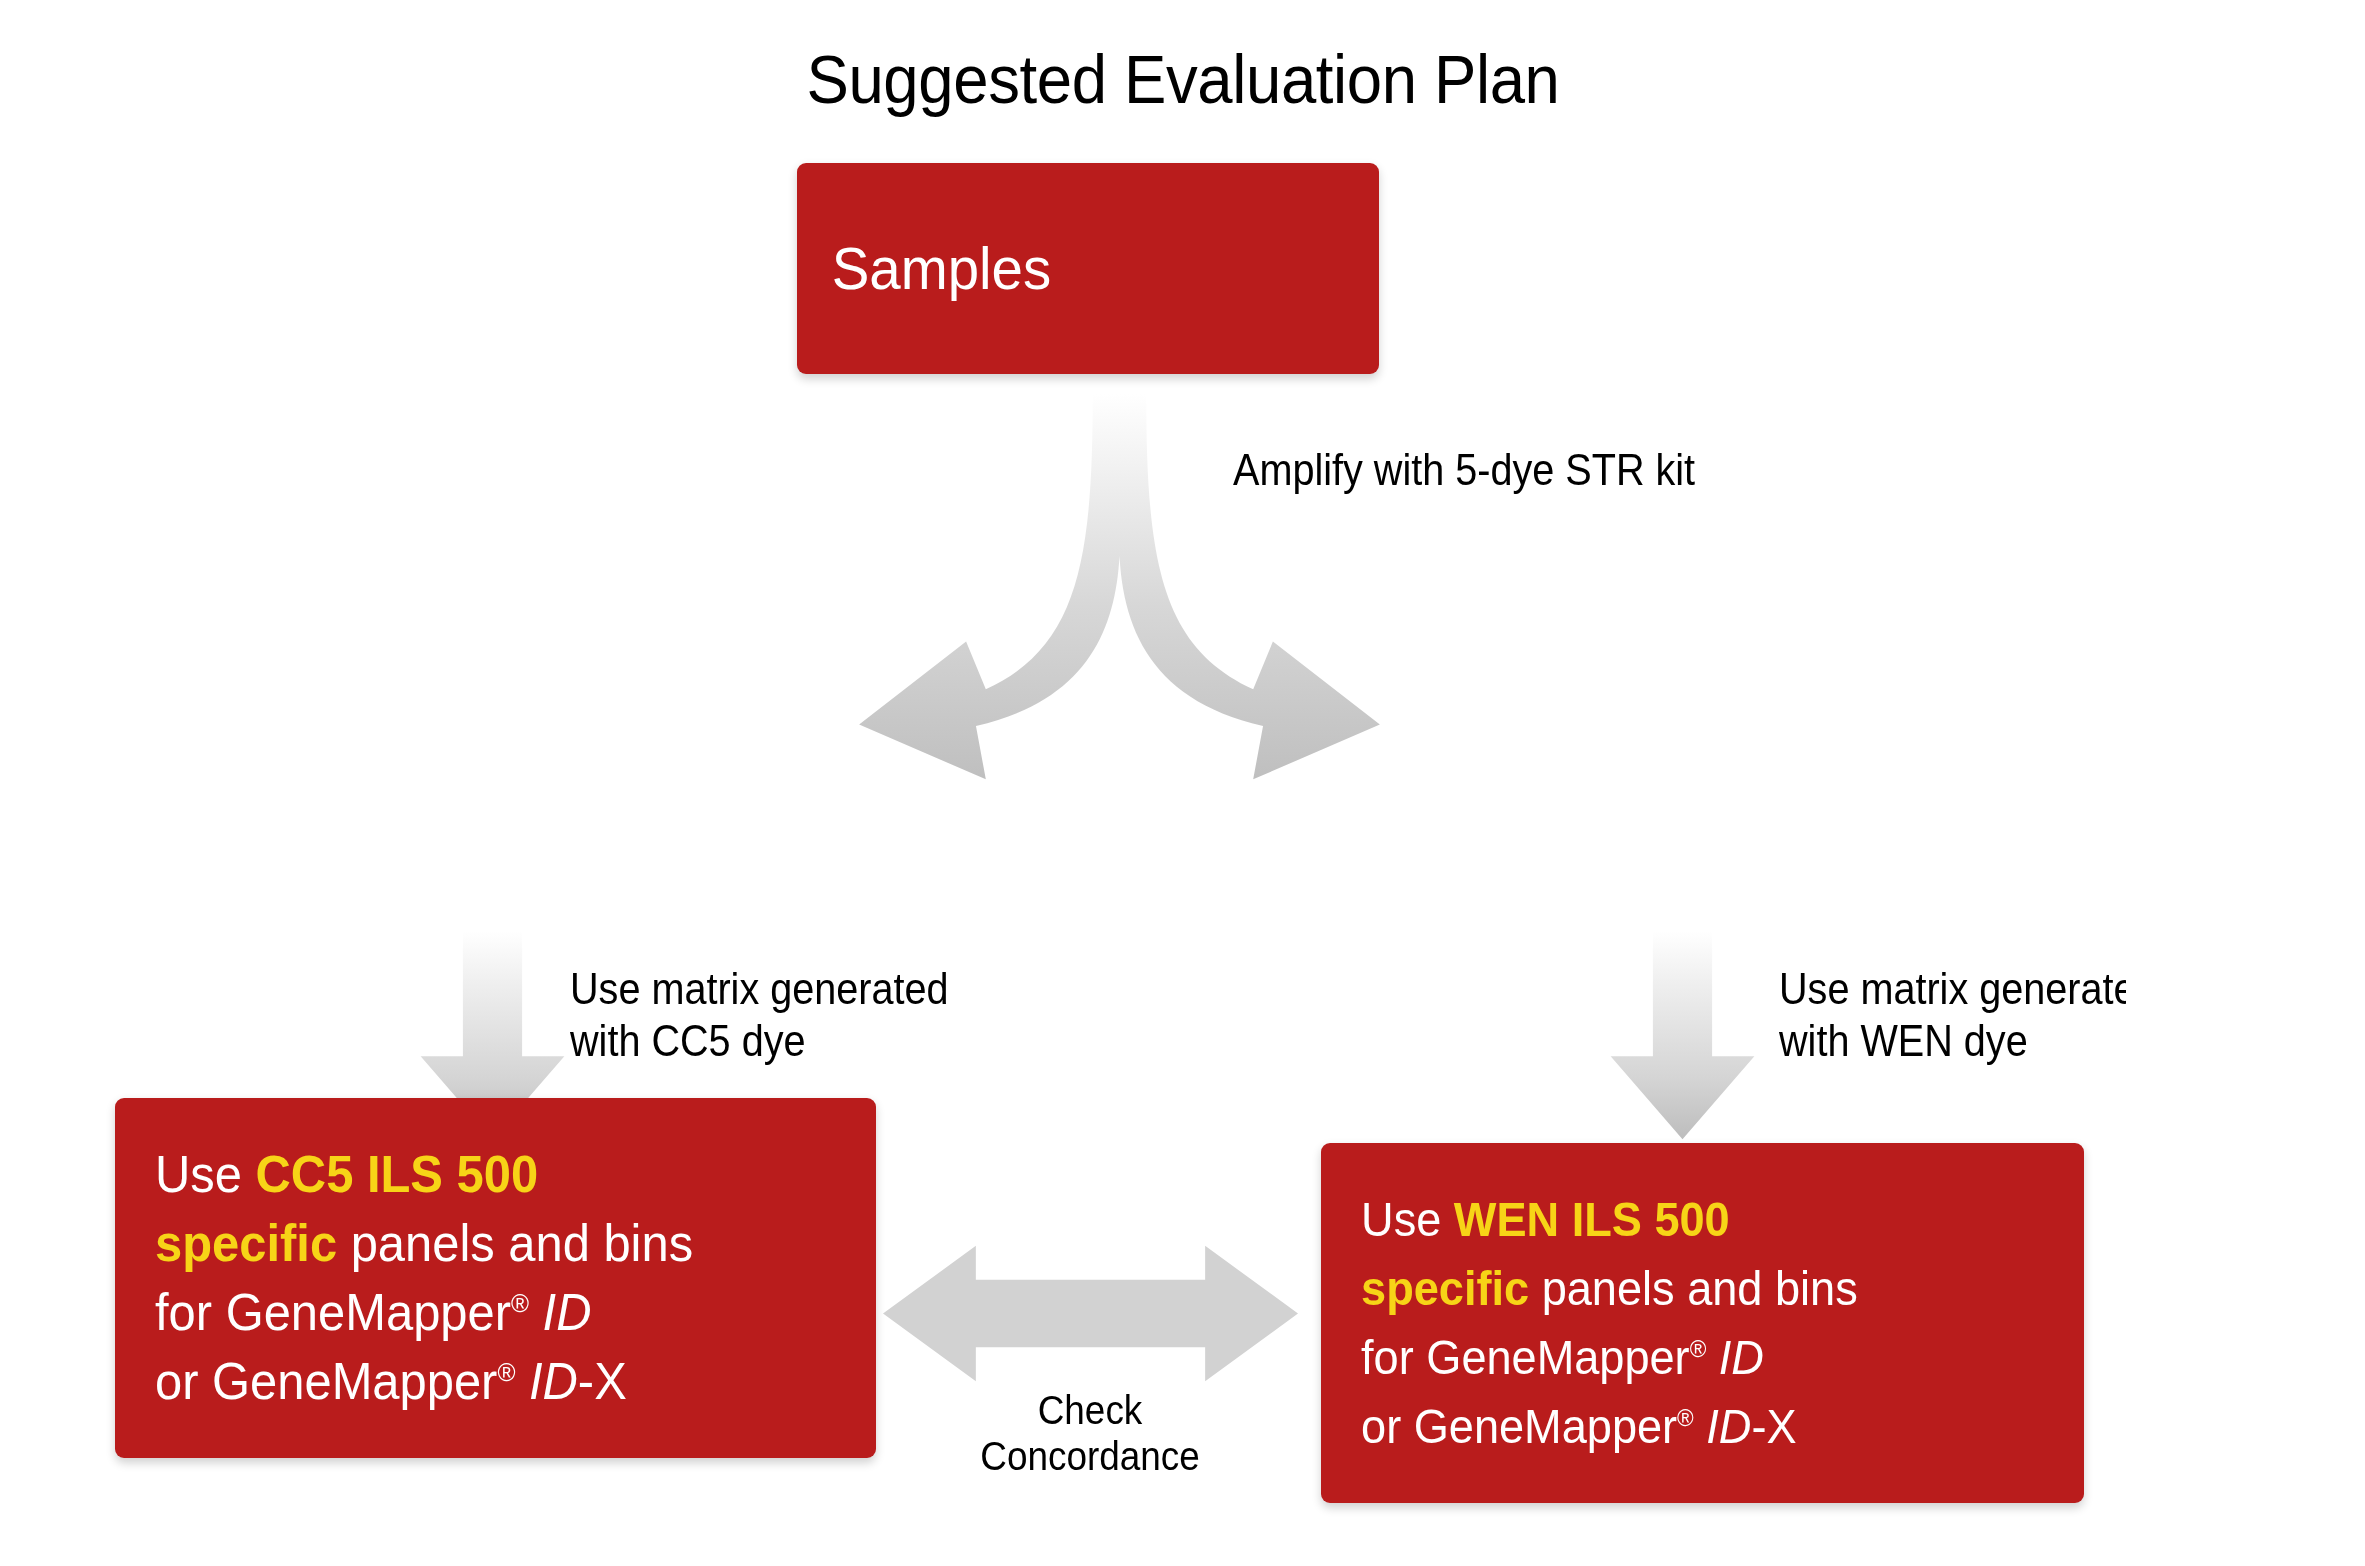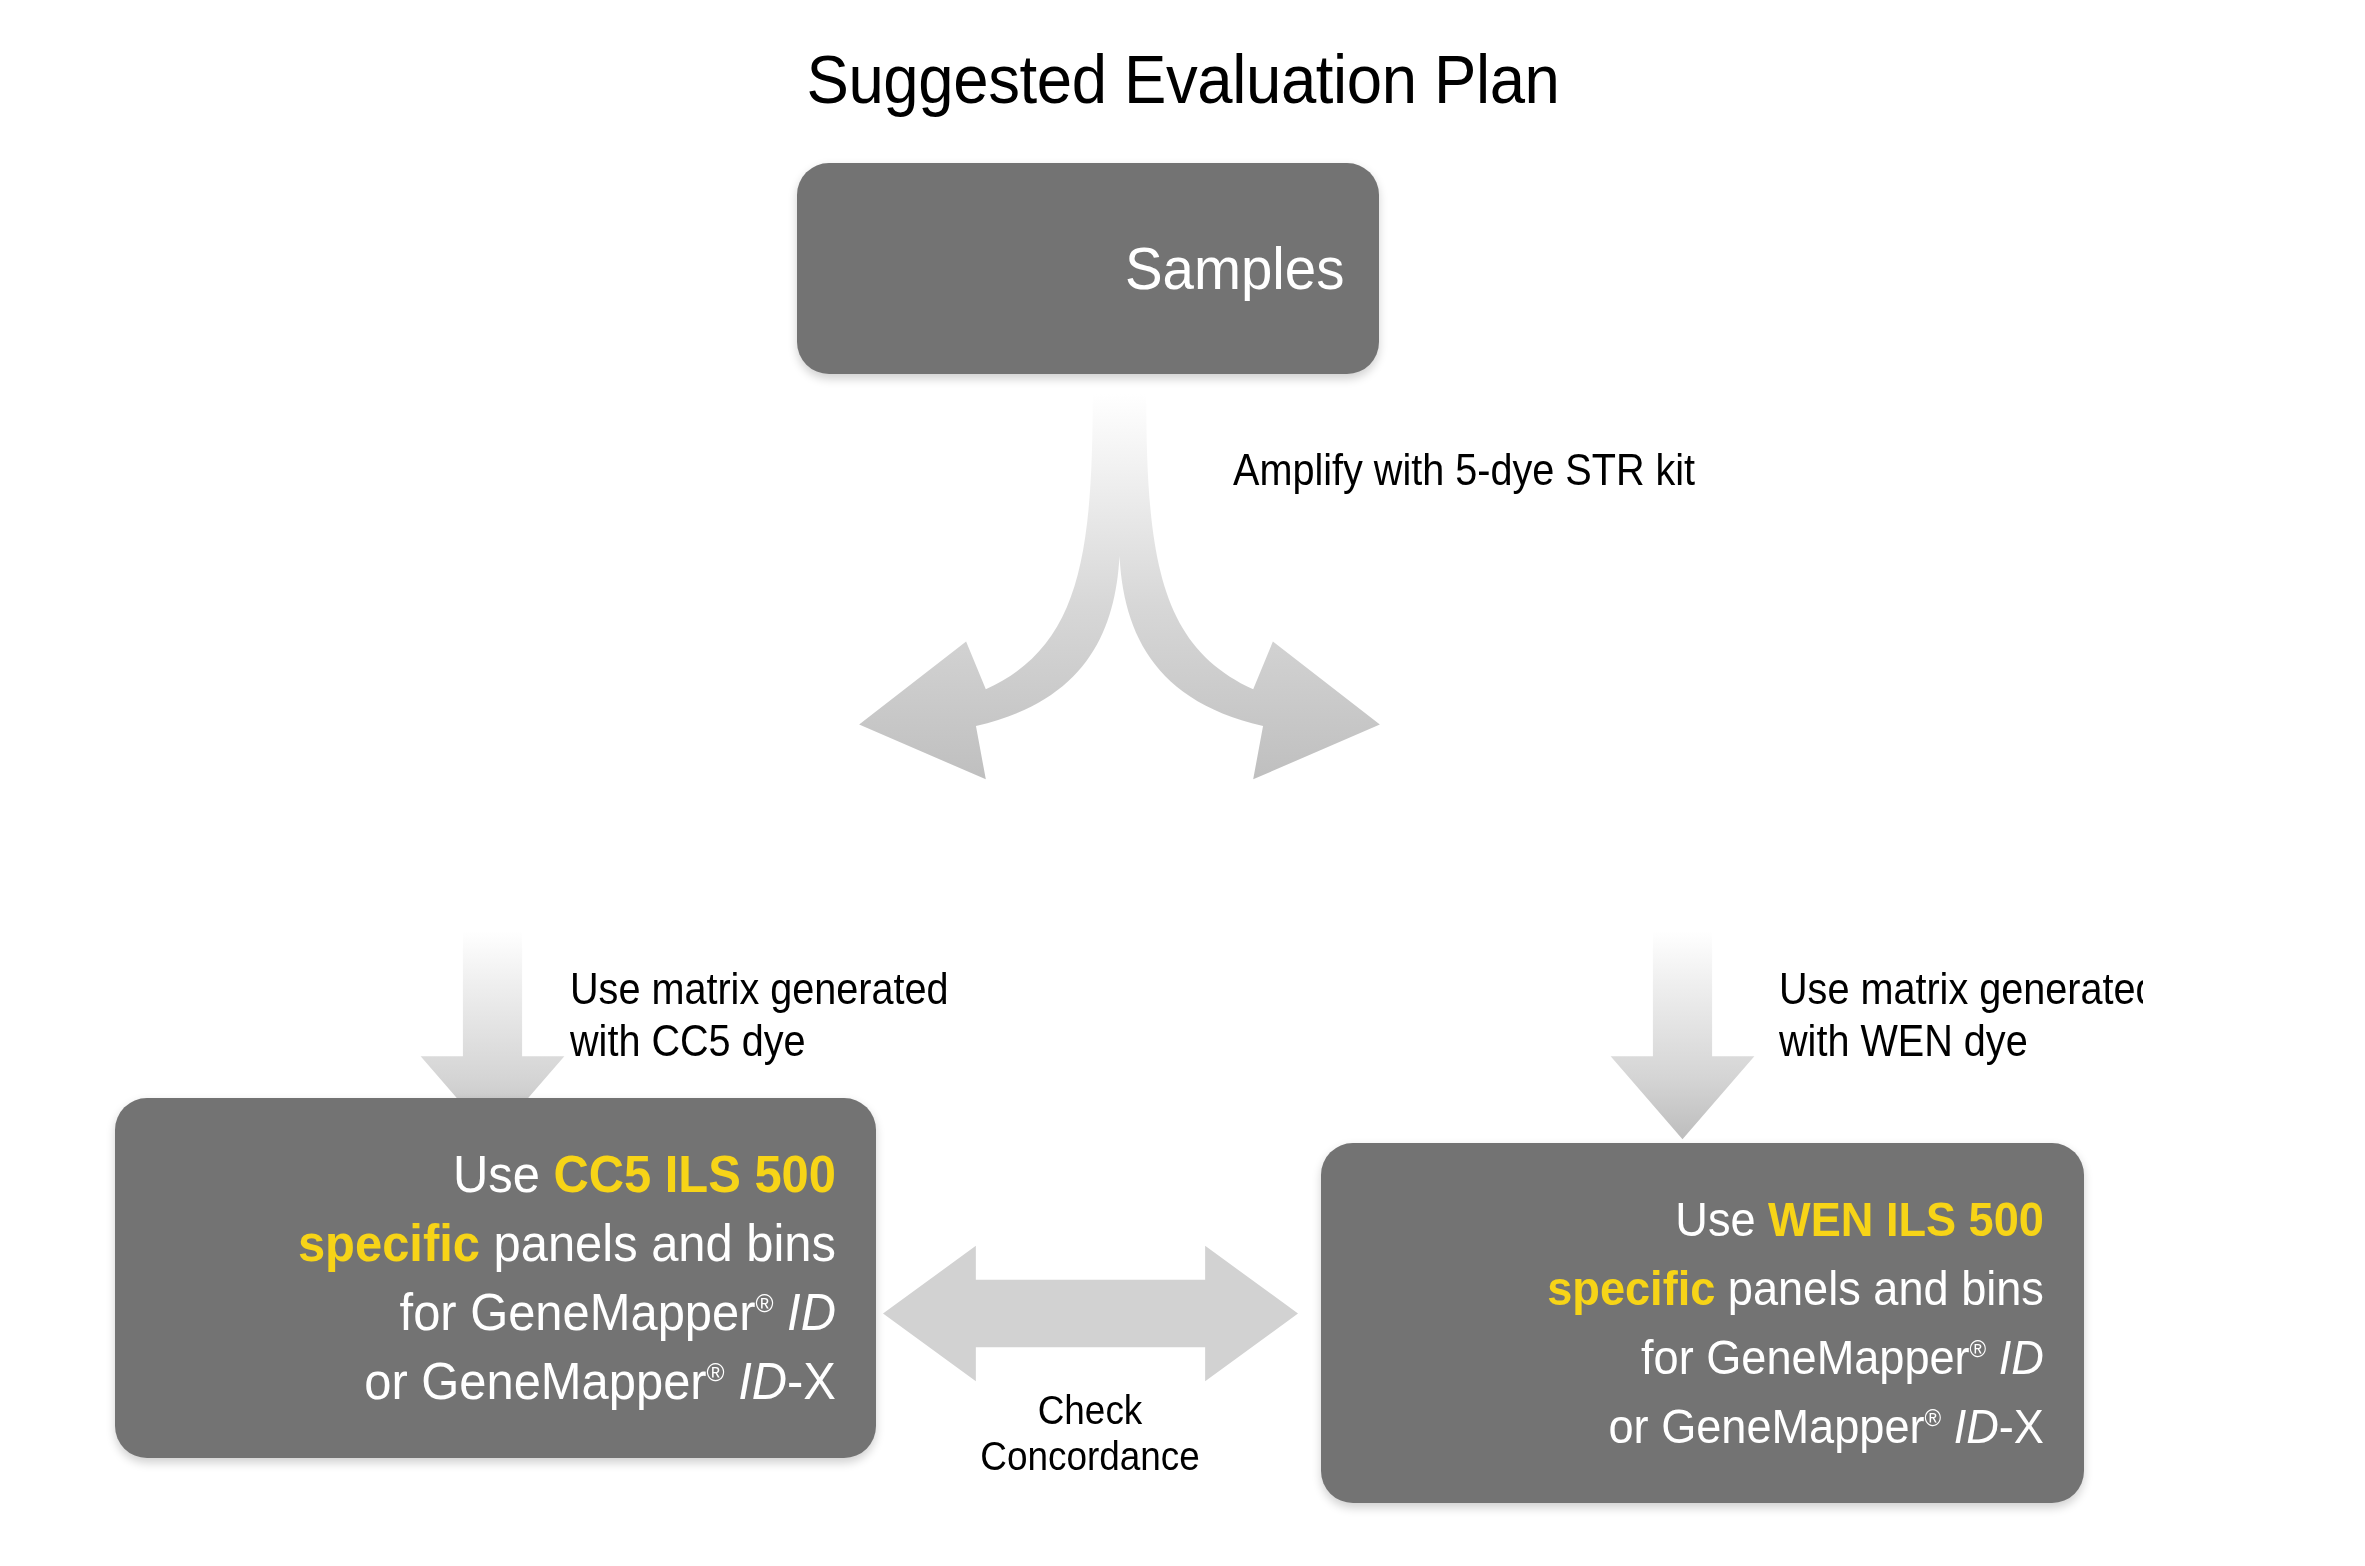--- a/index.html
+++ b/index.html
@@ -10,21 +10,20 @@
   body {
     font-family: "Liberation Sans", sans-serif;
     -webkit-font-smoothing: antialiased;
   }
   #canvas {
     position: relative;
     width: 2126px;
     height: 1567px;
     background: #ffffff;
     overflow: hidden;
-    padding-left: 17px;
   }
 
   
   #page-title {
     position: absolute;
     left: 0;
     top: 41px;
     width: 2366px;
     text-align: center;
     font-size: 69px;
@@ -32,27 +31,27 @@
     font-weight: 400;
     color: #000000;
     letter-spacing: -0.4px;
     transform: scaleX(0.92);
     transform-origin: center top;
   }
 
   
   .node {
     position: absolute;
-    background: #737373;
-    border-radius: 32px;
+    background: #b91c1c;
+    border-radius: 9px;
     box-shadow: 0 4.2px 9.8px rgba(0,0,0,0.18);
     display: flex;
     align-items: center;
     justify-content: center;
-    text-align: right;
+    text-align: left;
     color: #ffffff;
     box-sizing: border-box;
   }
   .node .txt {
     width: 100%;
     padding: 0 18.3px;
     box-sizing: border-box;
     transform: scaleX(0.94);
   }
   .hl { color: #F7D417; font-weight: 700; }

